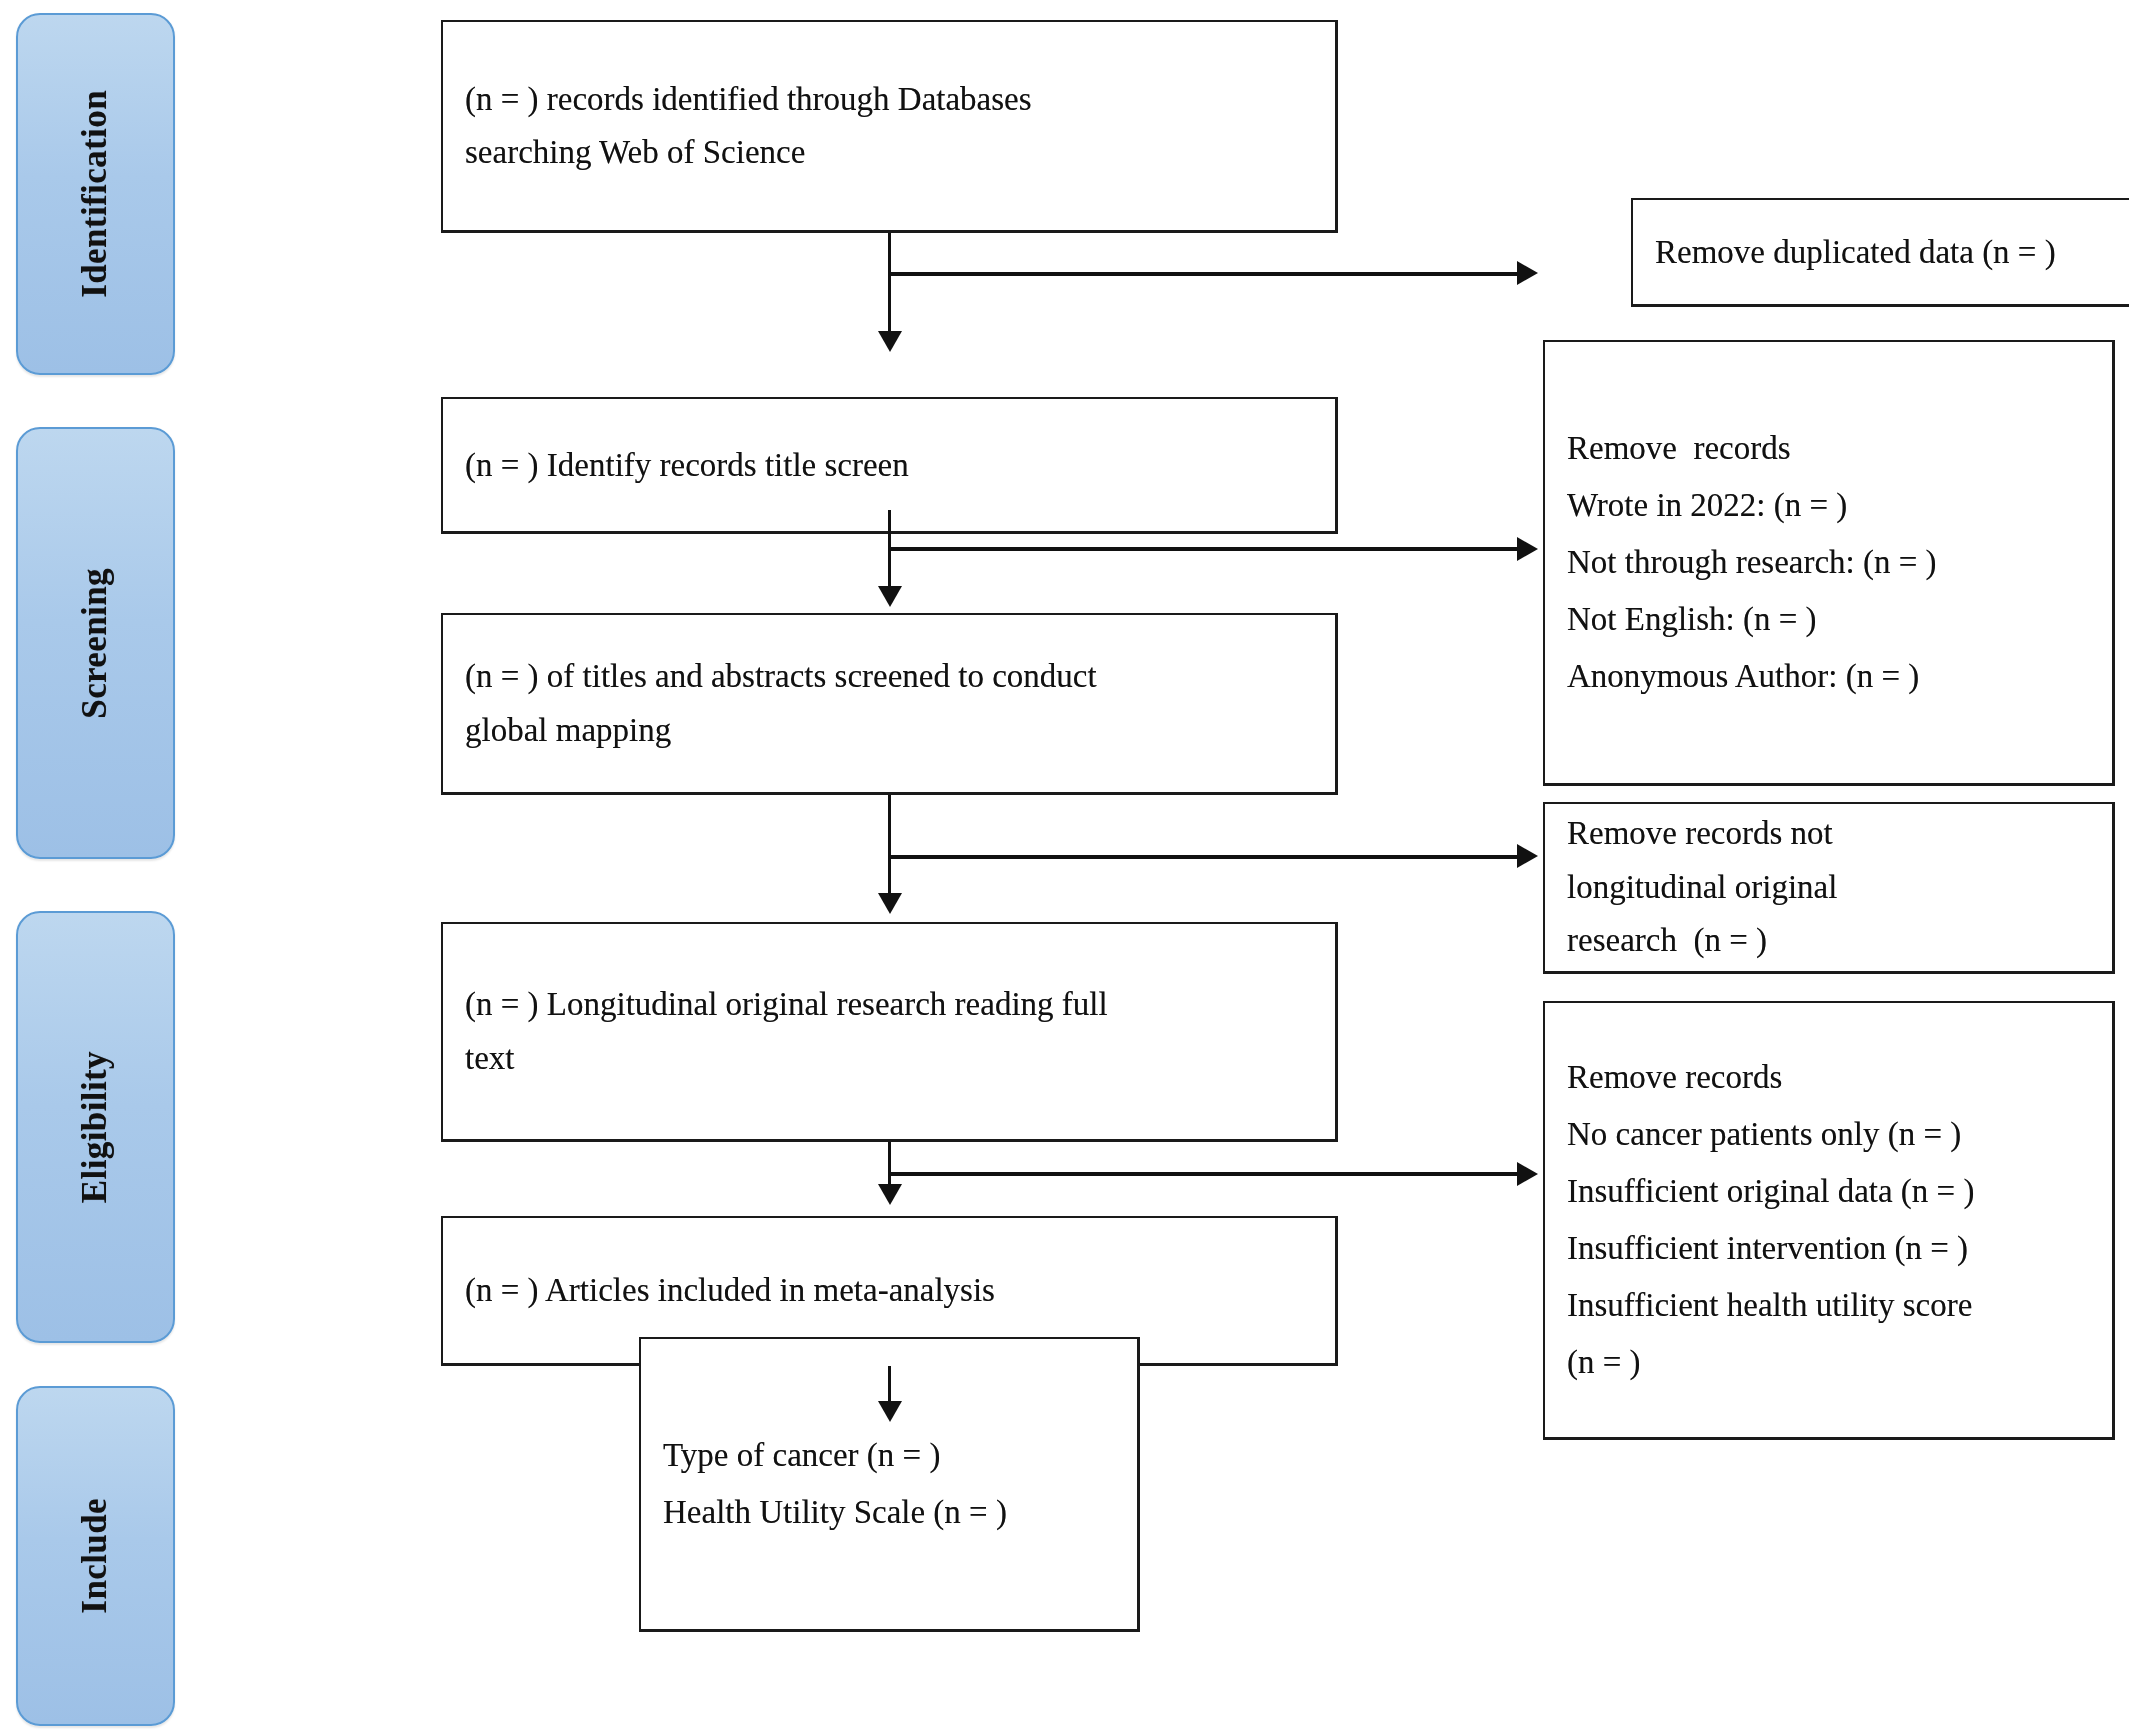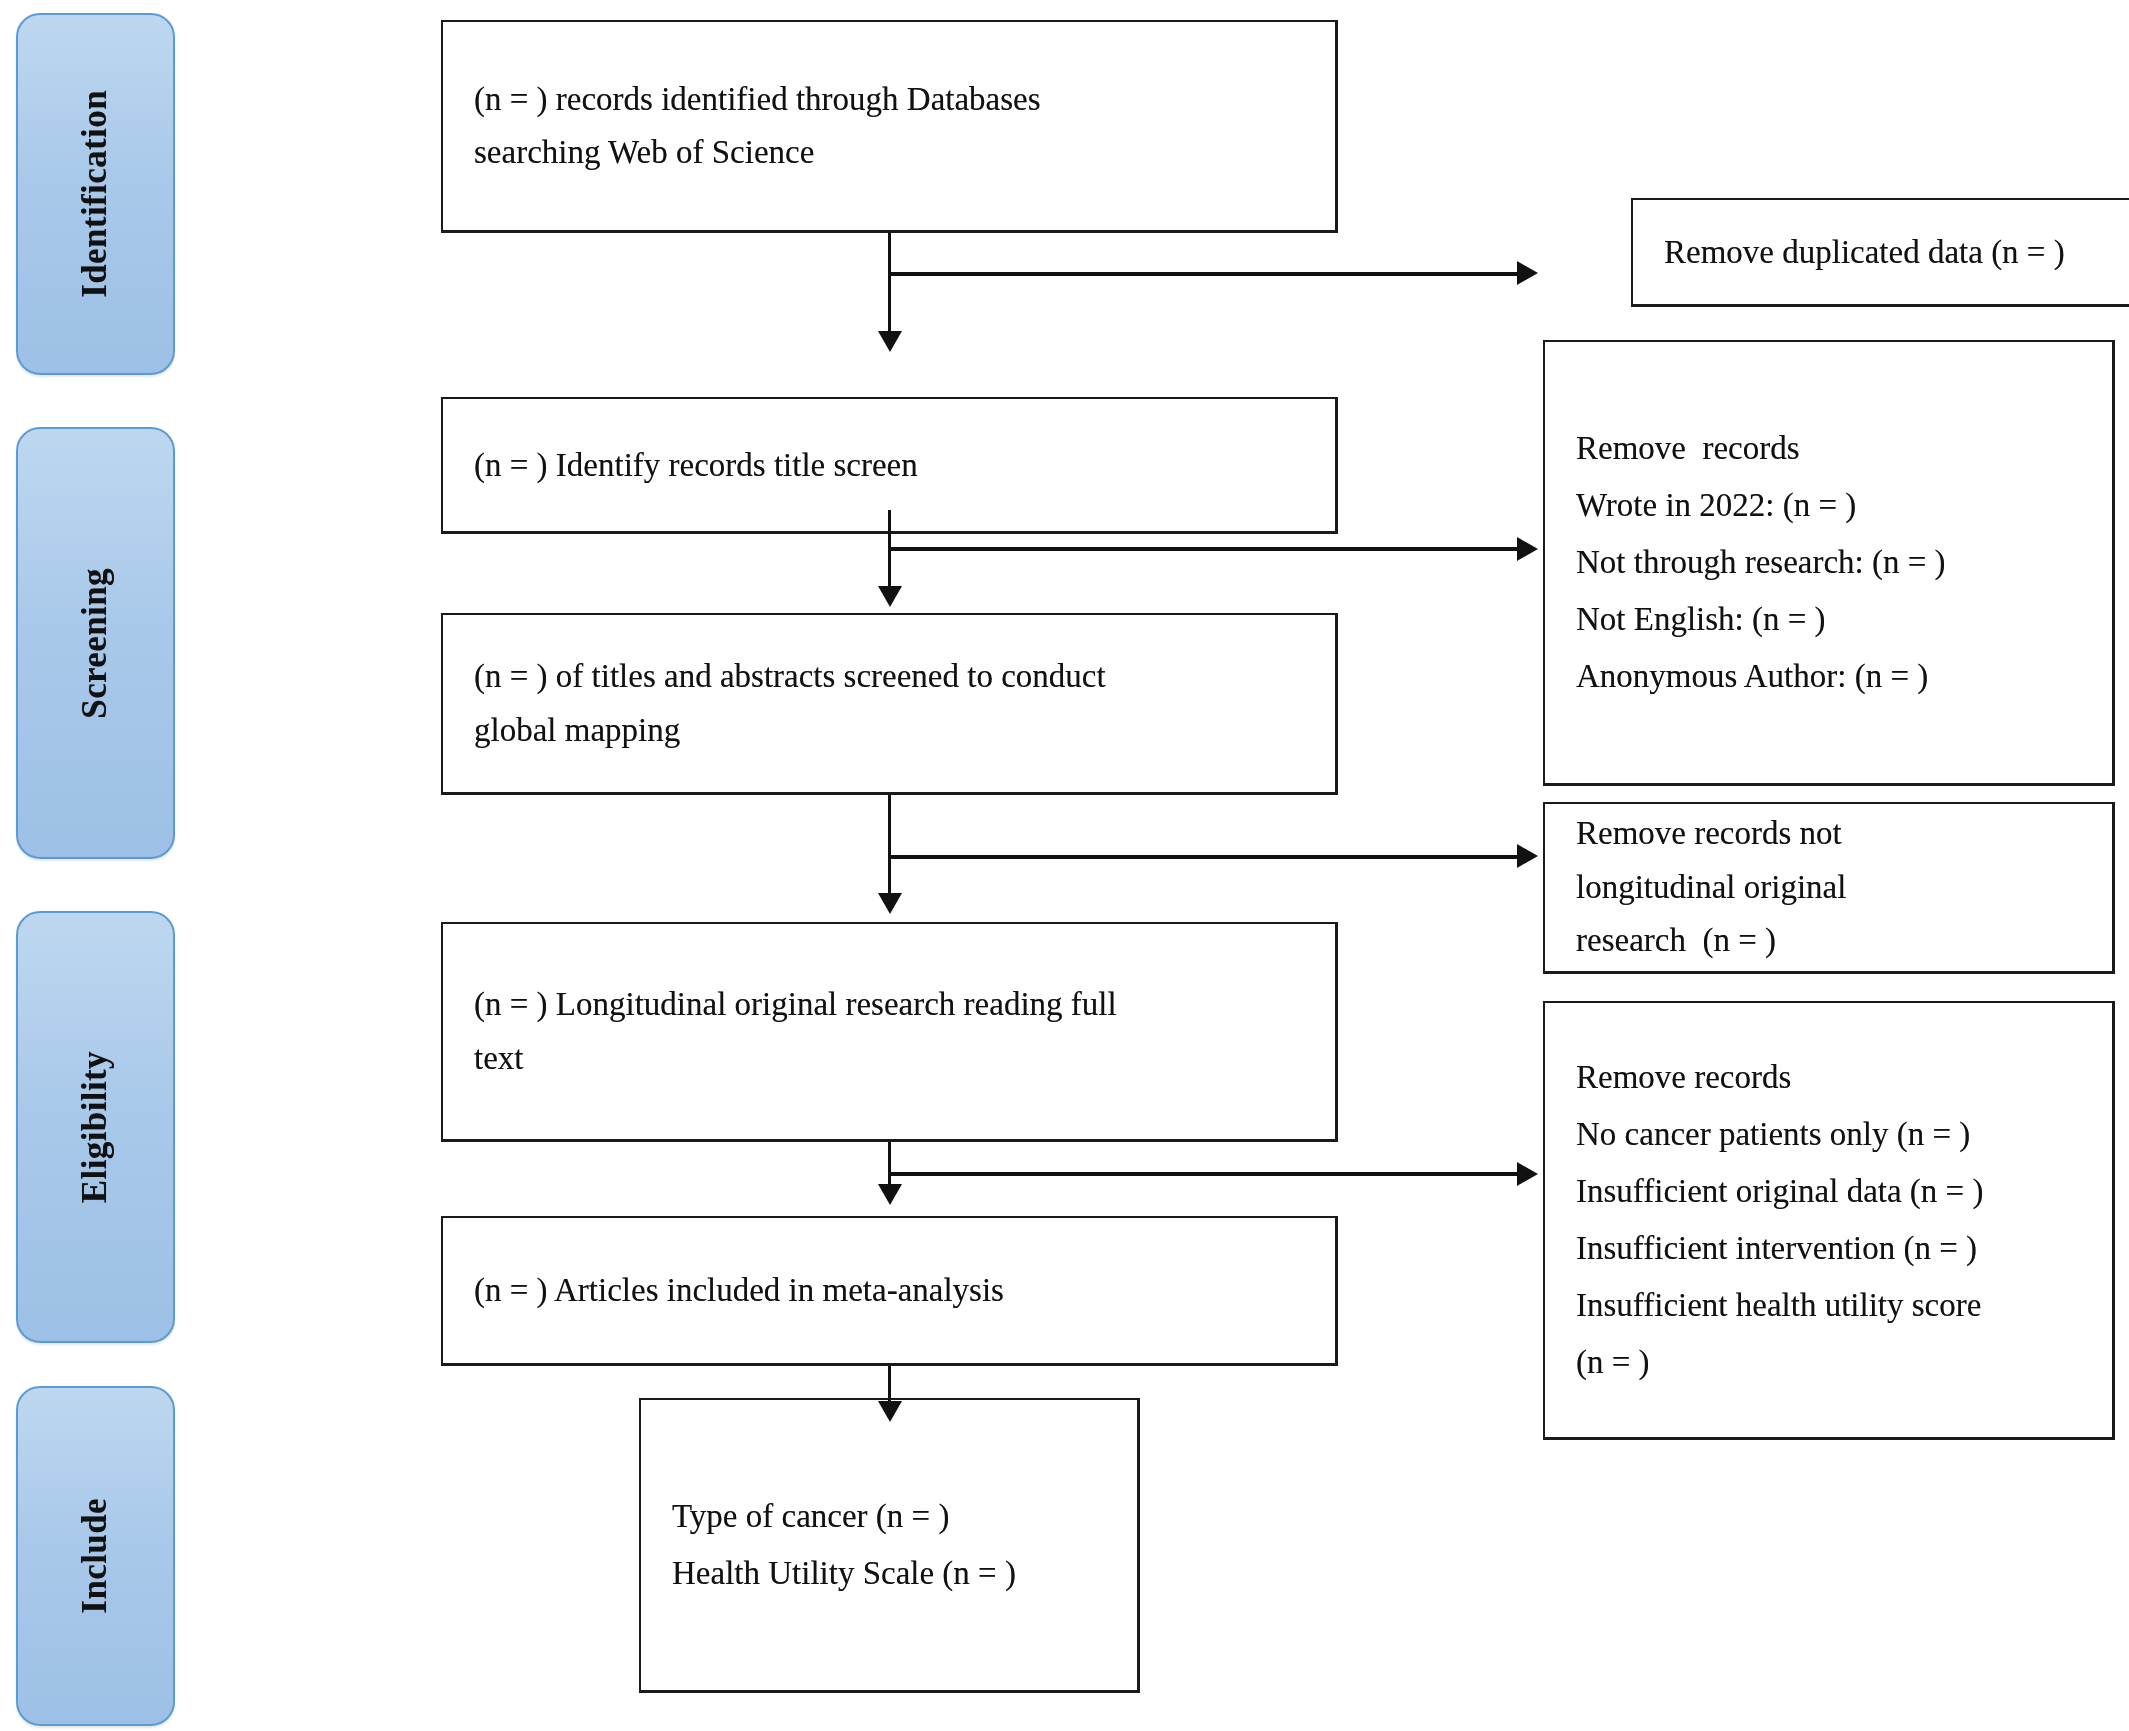--- a/index.html
+++ b/index.html
@@ -49,21 +49,21 @@
     border-right-width: 3.5px;
     border-bottom-width: 3.5px;
     display: flex;
     flex-direction: column;
     justify-content: center;
   }
   .flow-box .line {
     font-size: 33px;
     line-height: 1.0;
     color: #111111;
-    padding: 0 31px;
+    padding: 0 22px;
     white-space: pre-wrap;
     text-shadow: 0 0 0.4px rgba(0,0,0,0.45);
   }
   .flow-box.multiline .line {
     line-height: 1.62;
   }
   .flow-box.spaced .line {
     margin-bottom: 24px;
   }
   .flow-box.spaced .line:last-child {
@@ -135,21 +135,21 @@
 
   <div class="flow-box multiline" style="left:441px; top:922px; width:897px; height:220px;">
     <div class="line">(n = ) Longitudinal original research reading full</div>
     <div class="line">text</div>
   </div>
 
   <div class="flow-box" style="left:441px; top:1216px; width:897px; height:150px;">
     <div class="line">(n = ) Articles included in meta-analysis</div>
   </div>
 
-  <div class="flow-box spaced" style="left:639px; top:1398px; width:501px; height:295px;">
+  <div class="flow-box spaced" style="left:639px; top:1337px; width:501px; height:295px;">
     <div class="line">Type of cancer (n = )</div>
     <div class="line">Health Utility Scale (n = )</div>
   </div>
 
   <div class="flow-box" style="left:1631px; top:198px; width:576px; height:109px;">
     <div class="line">Remove duplicated data (n = )</div>
   </div>
 
   <div class="flow-box spaced" style="left:1543px; top:340px; width:572px; height:446px;">
     <div class="line">Remove  records</div>

